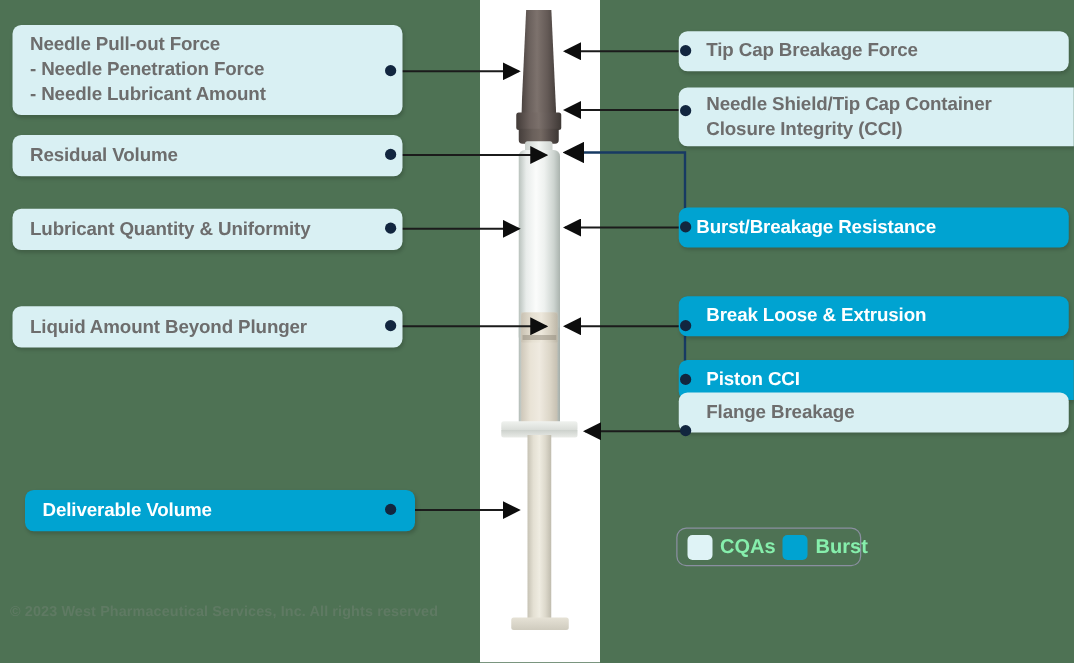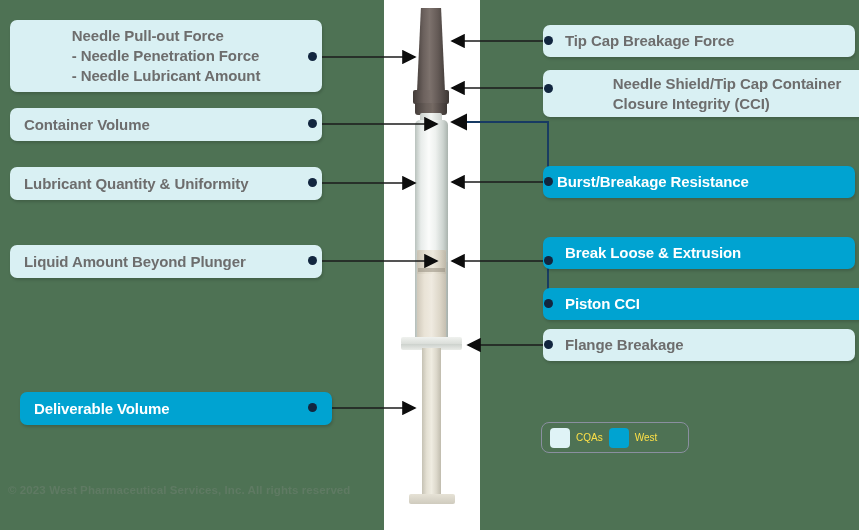--- a/index.html
+++ b/index.html
@@ -93,41 +93,41 @@
     align-items:center;
     padding:0 14px;
     font-weight:bold;
     font-size:15px;
     line-height:1.33;
     letter-spacing:-.1px;
     box-shadow:1px 2px 3px rgba(0,0,0,.16);
   }
   .cqa { background:#d9f0f3; color:#6d6d6d; }
   .epr { background:#00a3d1; color:#ffffff; }
-  .label-box.multi { align-items:center;justify-content:center; }
+  .label-box.multi { align-items:center; }
   .label-box .txt { white-space:pre-line; }
 
   
   .dot {
     position:absolute; width:9px; height:9px; border-radius:50%;
     background:#12263f;
   }
   
   svg.wires { position:absolute; left:0; top:0; width:859px; height:530px; overflow:visible; }
 
   
   .legend {
     position:absolute; left:541px; top:422px; width:148px; height:31px;
     border:1.6px solid #8a8fa0; border-radius:8px;
     display:flex; align-items:center; gap:6px; padding:0 8px;
   }
   .legend .sw { width:20px; height:20px; border-radius:4px; flex:0 0 auto; }
   .legend .sw.cqa-sw { background:#dff3f6; }
   .legend .sw.epr-sw { background:#00a3d1; }
-  .legend .lg-txt { font-size:10px; font-weight:normal; color:#fde047; }
+  .legend .lg-txt { font-size:16px; font-weight:bold; color:#86efac; }
 
   
   .copyright {
     position:absolute; left:8px; top:484px;
     font-size:11.5px; font-weight:bold; color:#5f7a63;
     letter-spacing:.1px;
   }
 </style>
 </head>
 <body>
@@ -188,21 +188,21 @@
   </svg>
 
   <div class="label-box cqa multi" style="left:10px; top:20px; width:312px; height:72px;">
     <span class="txt">Needle Pull-out Force
  - Needle Penetration Force
  - Needle Lubricant Amount</span>
   </div>
   <div class="dot" style="left:308px; top:52px;"></div>
 
   <div class="label-box cqa" style="left:10px; top:108px; width:312px; height:33px;">
-    <span class="txt">Container Volume</span>
+    <span class="txt">Residual Volume</span>
   </div>
   <div class="dot" style="left:308px; top:119px;"></div>
 
   <div class="label-box cqa" style="left:10px; top:167px; width:312px; height:33px;">
     <span class="txt">Lubricant Quantity &amp; Uniformity</span>
   </div>
   <div class="dot" style="left:308px; top:178px;"></div>
 
   <div class="label-box cqa" style="left:10px; top:245px; width:312px; height:33px;">
     <span class="txt">Liquid Amount Beyond Plunger</span>
@@ -233,27 +233,27 @@
   <div class="label-box epr" style="left:543px; top:237px; width:312px; height:32px; padding-left:22px;">
     <span class="txt">Break Loose &amp; Extrusion</span>
   </div>
   <div class="dot" style="left:544px; top:256px;"></div>
 
   <div class="label-box epr" style="left:543px; top:288px; width:336px; height:32px; padding-left:22px;">
     <span class="txt">Piston CCI</span>
   </div>
   <div class="dot" style="left:544px; top:299px;"></div>
 
-  <div class="label-box cqa" style="left:543px; top:329px; width:312px; height:32px; padding-left:22px;">
+  <div class="label-box cqa" style="left:543px; top:314px; width:312px; height:32px; padding-left:22px;">
     <span class="txt">Flange Breakage</span>
   </div>
   <div class="dot" style="left:544px; top:340px;"></div>
 
   <div class="legend">
     <span class="sw cqa-sw"></span>
     <span class="lg-txt">CQAs</span>
     <span class="sw epr-sw"></span>
-    <span class="lg-txt">West</span>
+    <span class="lg-txt">Burst</span>
   </div>
 
   <div class="copyright">© 2023 West Pharmaceutical Services, Inc.  All rights reserved</div>
 
 </div>
 
 </body></html>

